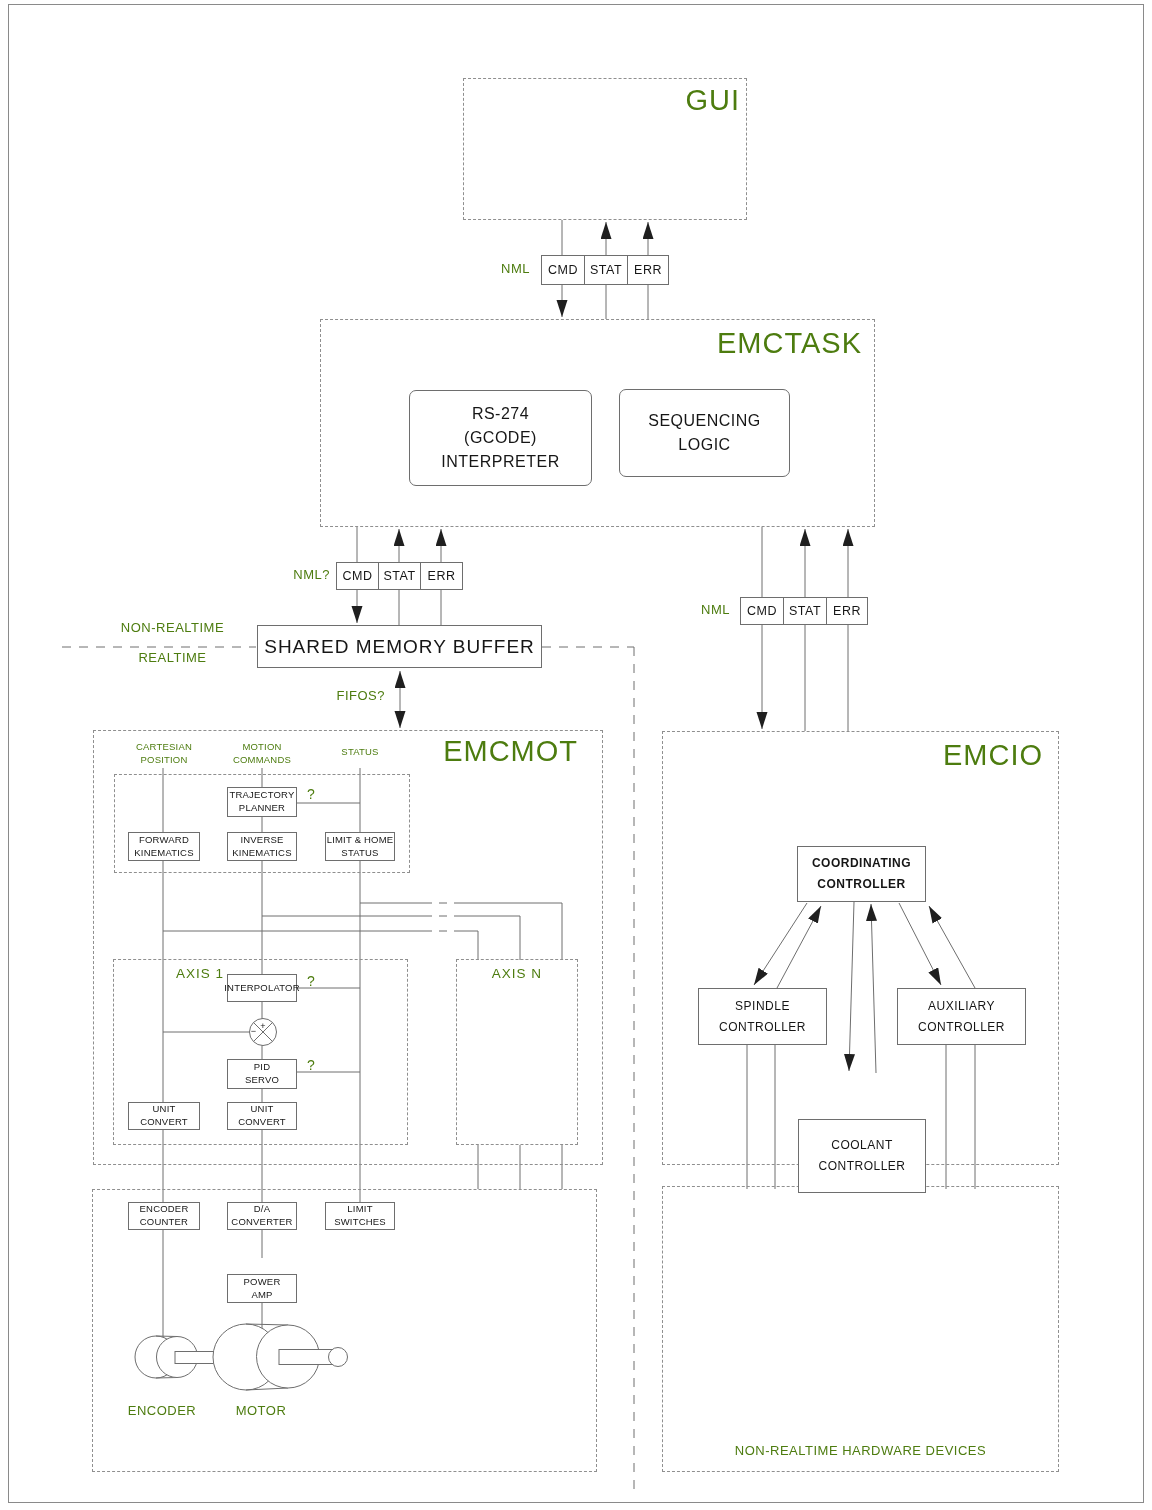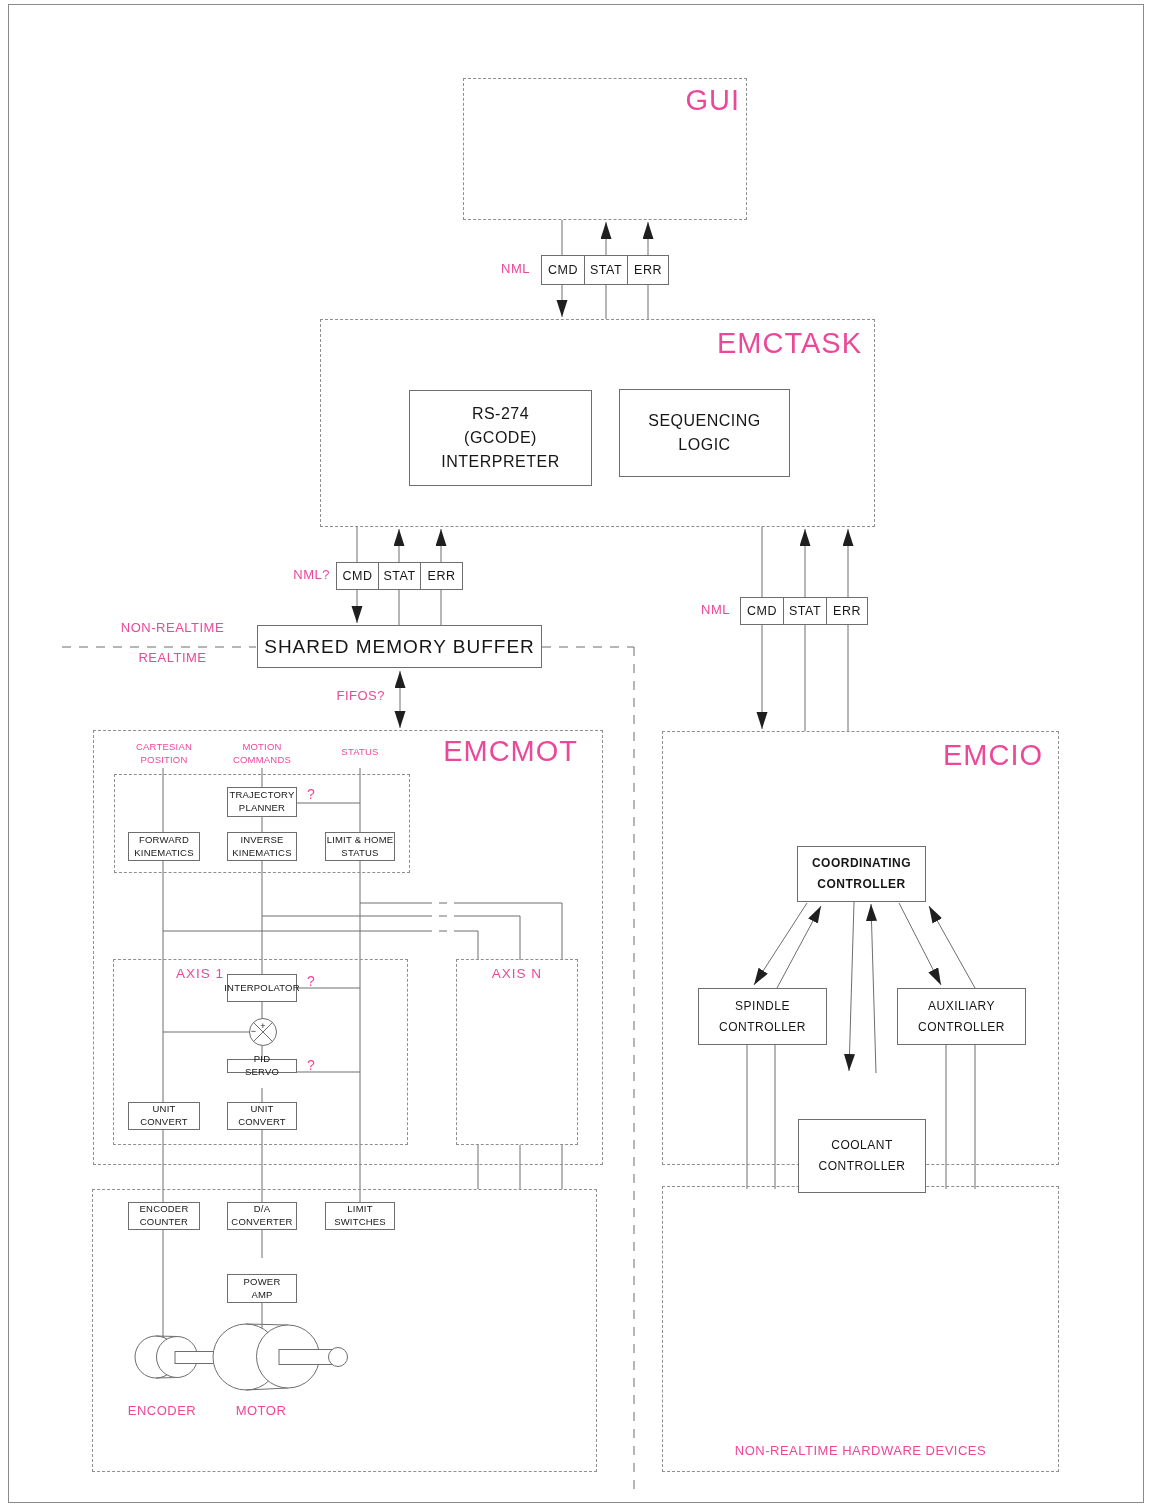--- a/index.html
+++ b/index.html
@@ -7,25 +7,25 @@
     position:relative; width:1152px; height:1510px; background:#ffffff;
     font-family:"Liberation Sans", sans-serif; color:#1a1a1a; overflow:hidden;
   }
   .frame { position:absolute; left:8px; top:4px; width:1134px; height:1497px;
     border:1px solid #8a8a8a; z-index:0; }
   svg.layer { position:absolute; left:0; top:0; z-index:1; }
   .dashed { position:absolute; border:1px dashed #8f8f8f; background:transparent; z-index:1; box-sizing:border-box; }
   .box { position:absolute; border:1px solid #6e6e6e; background:#ffffff; z-index:2;
     display:flex; align-items:center; justify-content:center; text-align:center;
     white-space:pre-line; box-sizing:border-box; color:#161616; }
-  .lbl { position:absolute; z-index:3; white-space:pre-line; color:#ec4899; }
+  .lbl { position:absolute; z-index:3; white-space:pre-line; color:#4d7c0f; }
   .ctr { text-align:center; } .rgt { text-align:right; }
   .title { font-size:29px; letter-spacing:1px; }
   .big   { font-size:13px; letter-spacing:0.5px; }
-  .med   { font-size:16px; line-height:1.5; letter-spacing:0.5px; }
+  .med   { font-size:16px; line-height:1.5; letter-spacing:0.5px;border-radius:7px; }
   .cell  { font-size:12.5px; letter-spacing:0.5px; }
   .tiny  { font-size:9.5px; line-height:1.35; letter-spacing:0.2px; }
   .ctrl  { font-size:12px; line-height:1.75; letter-spacing:0.5px; }
   .axis  { font-size:13.5px; letter-spacing:1px; }
   .q     { font-size:14px; }
   .smbtx { font-size:19px; letter-spacing:1px; }
 </style>
 </head>
 <body>
 
@@ -190,21 +190,21 @@
   <div class="box tiny" style="left:227px; top:832px; width:70px; height:29px;">INVERSE
 KINEMATICS</div>
   <div class="box tiny" style="left:325px; top:832px; width:70px; height:29px;">LIMIT &amp; HOME
 STATUS</div>
 
   <div class="lbl axis ctr" style="left:165px; top:966px; width:70px;">AXIS 1</div>
   <div class="lbl axis ctr" style="left:482px; top:966px; width:70px;">AXIS N</div>
 
   <div class="box tiny" style="left:227px; top:974px; width:70px; height:28px;">INTERPOLATOR</div>
   <div class="lbl q" style="left:307px; top:973px; width:16px;">?</div>
-  <div class="box tiny" style="left:227px; top:1059px; width:70px; height:14px;">PID
+  <div class="box tiny" style="left:227px; top:1059px; width:70px; height:30px;">PID
 SERVO</div>
   <div class="lbl q" style="left:307px; top:1057px; width:16px;">?</div>
   <div class="box tiny" style="left:128px; top:1102px; width:72px; height:28px;">UNIT
 CONVERT</div>
   <div class="box tiny" style="left:227px; top:1102px; width:70px; height:28px;">UNIT
 CONVERT</div>
 
   <div class="box ctrl" style="left:797px; top:846px;  width:129px; height:56px;font-weight:bold;">COORDINATING
 CONTROLLER</div>
   <div class="box ctrl" style="left:698px; top:988px;  width:129px; height:57px;">SPINDLE

